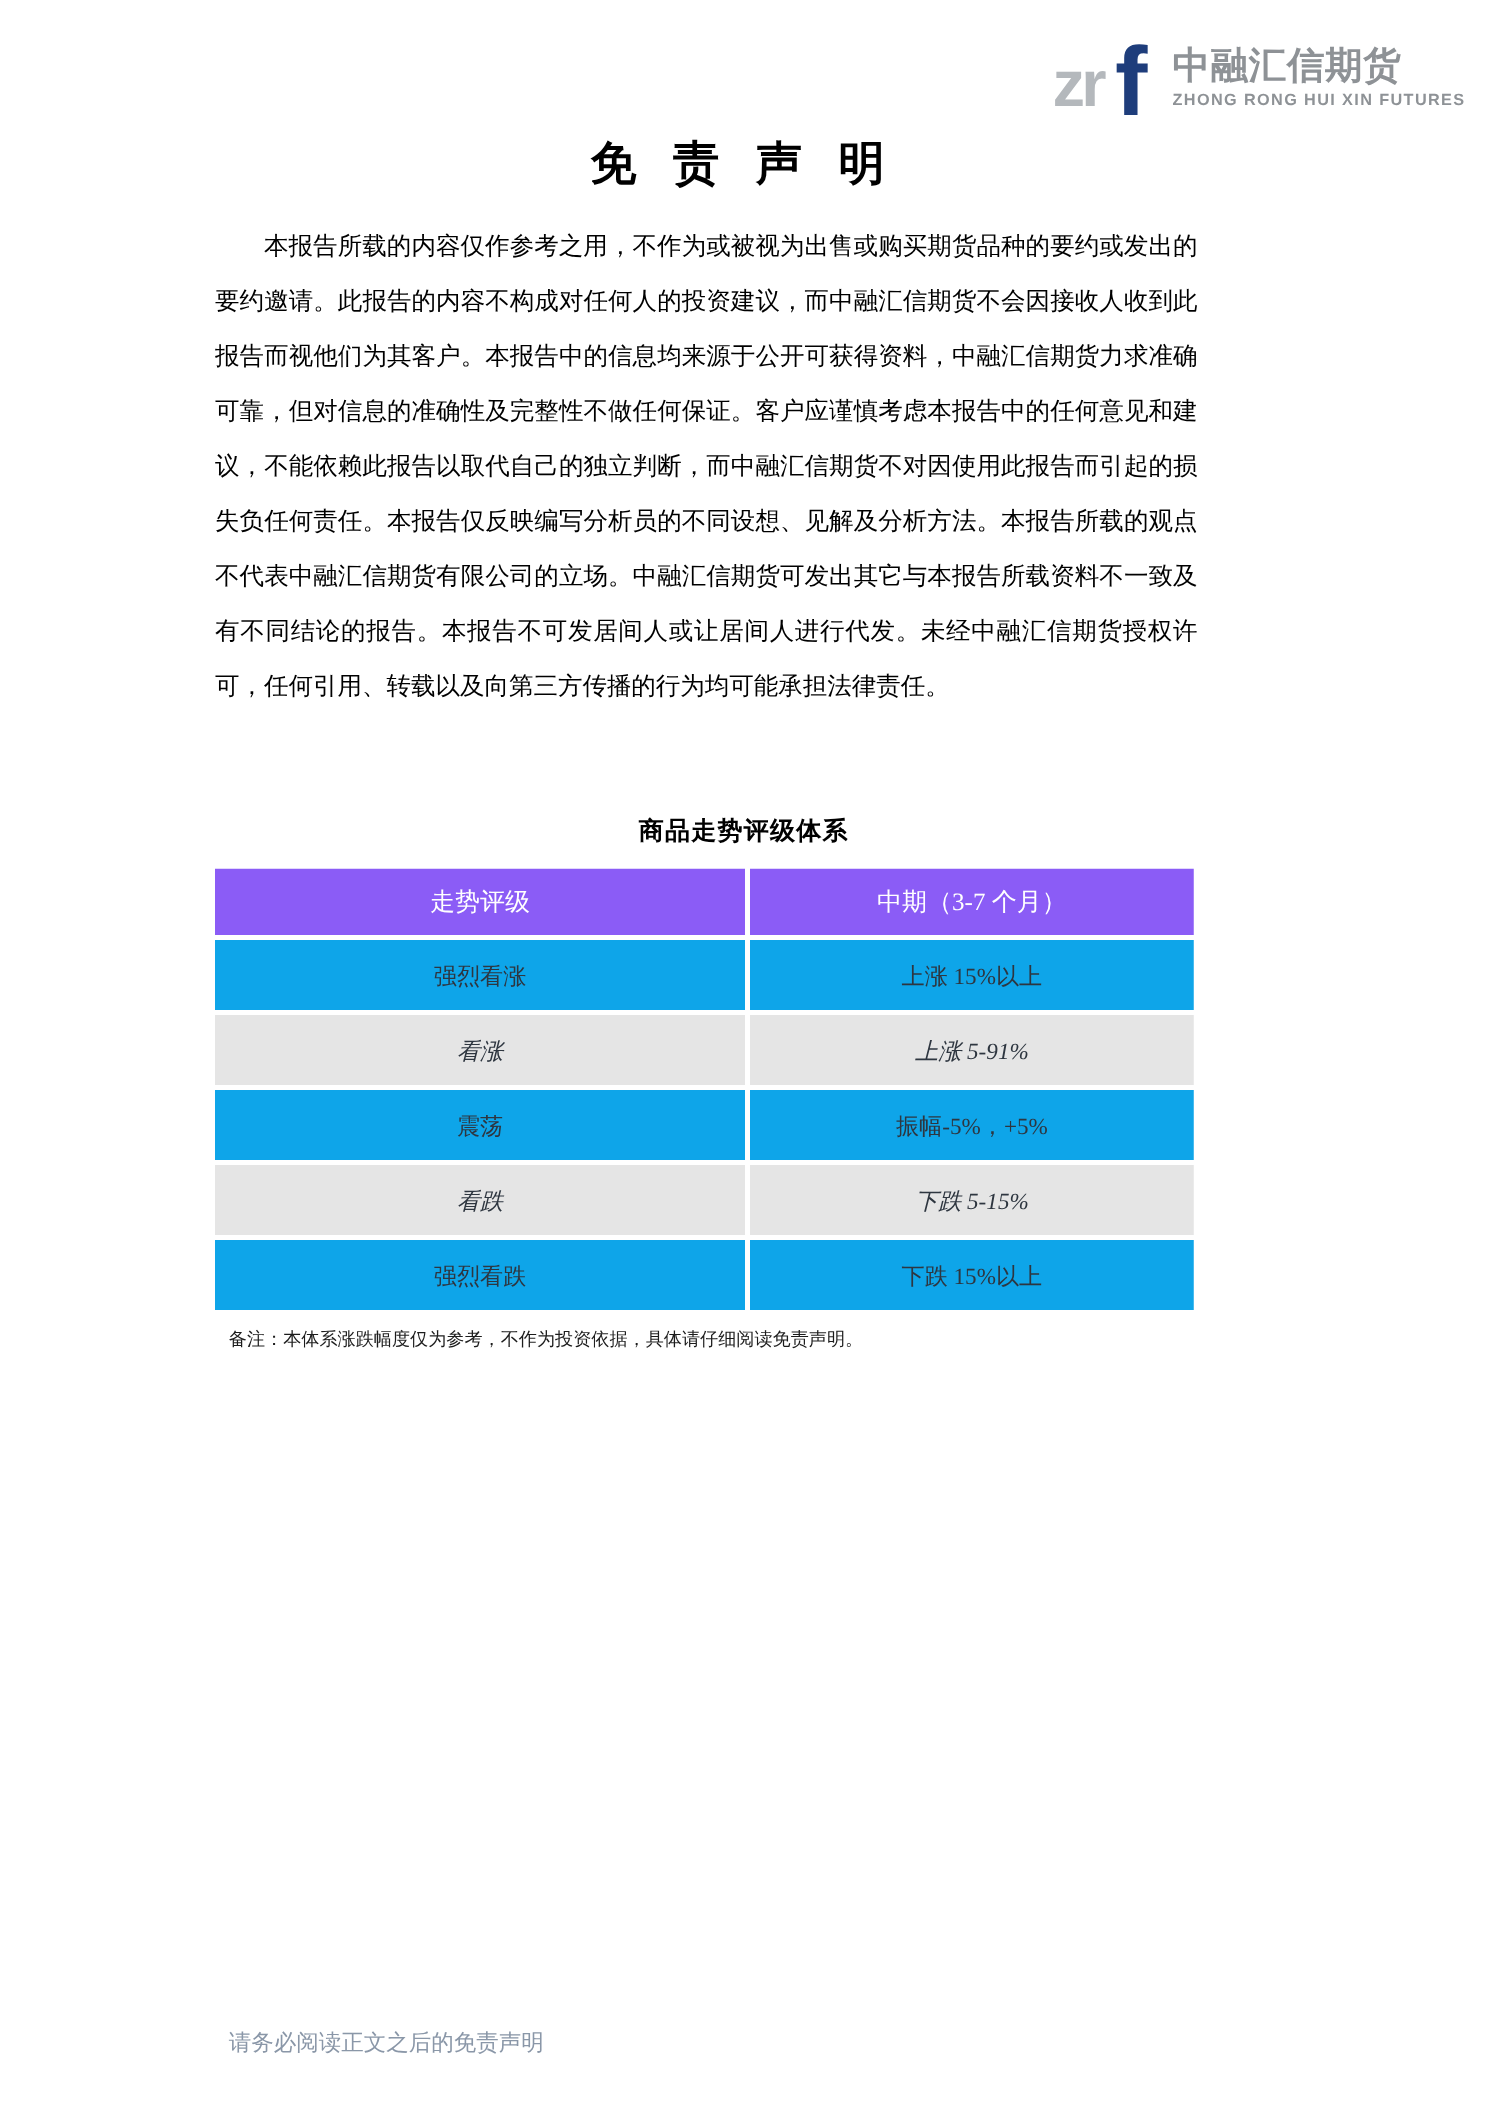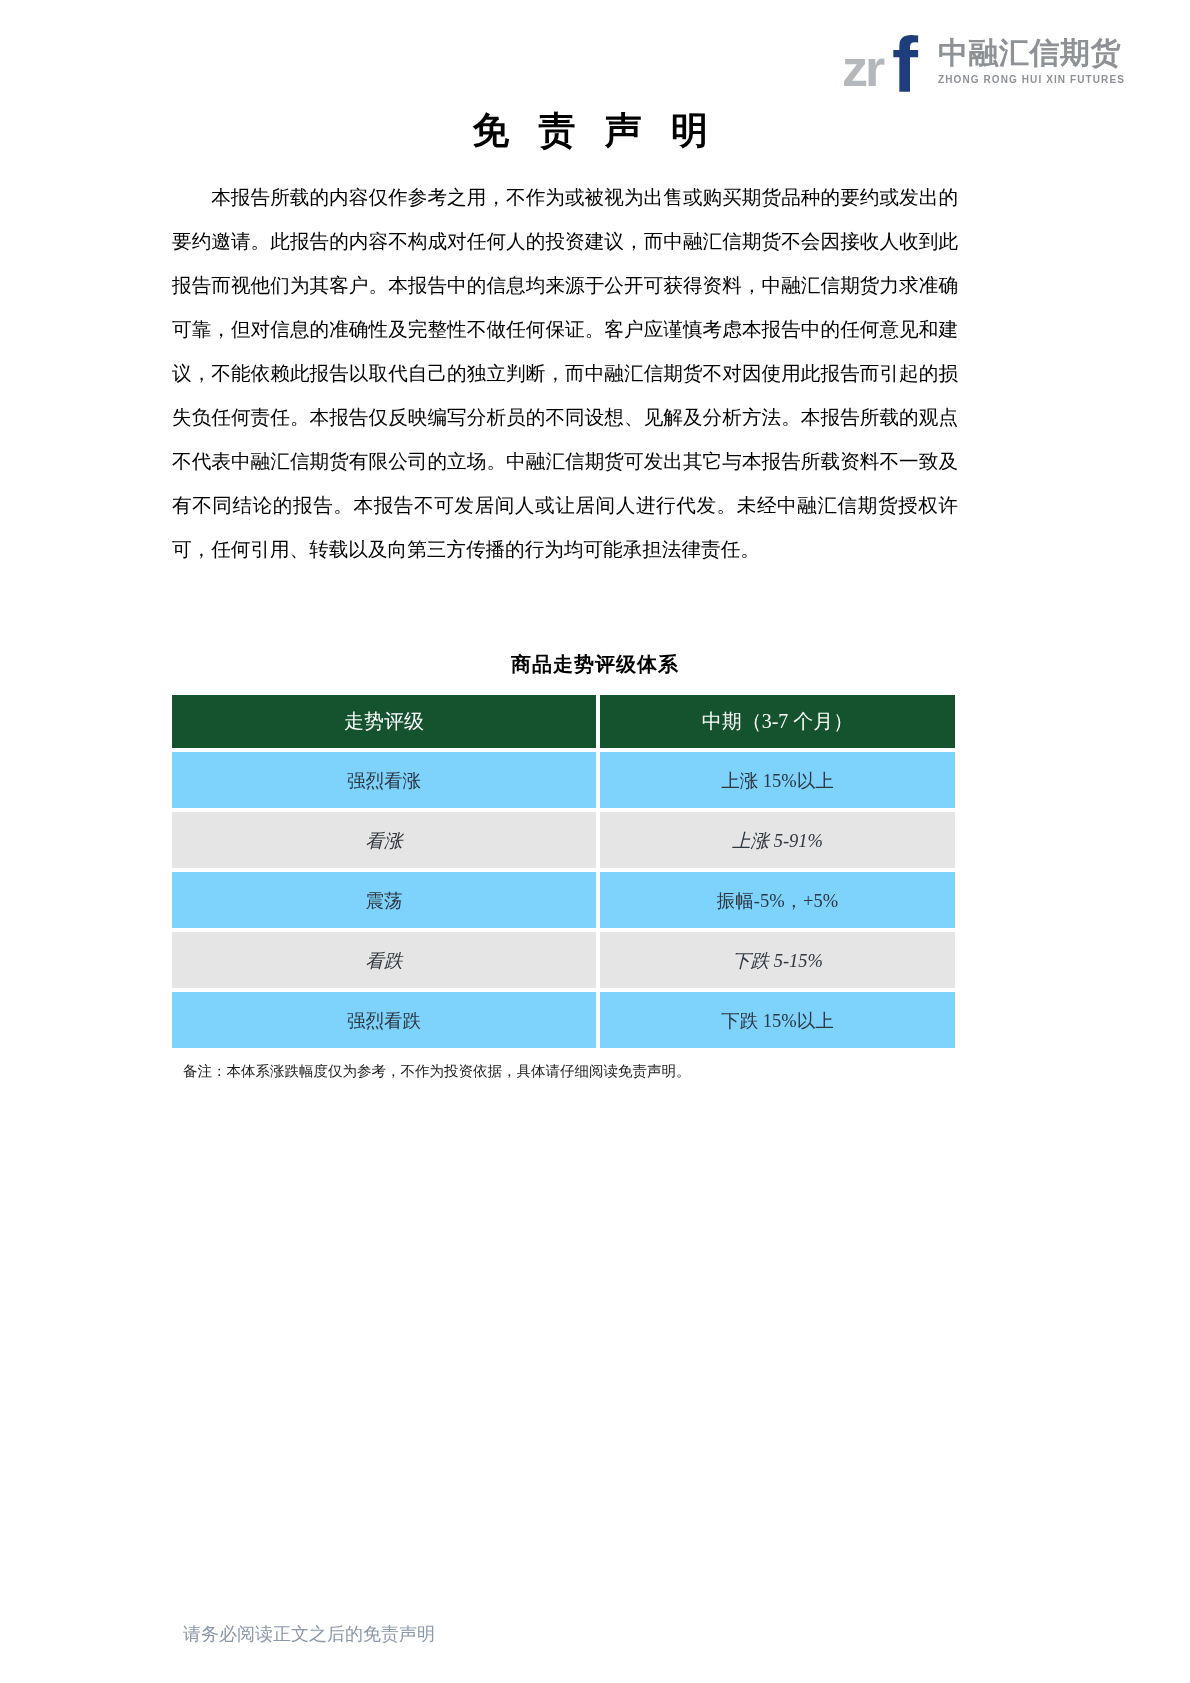--- a/index.html
+++ b/index.html
@@ -9,39 +9,39 @@
   }
   
   .logo{position:absolute;left:842px;top:28px;width:290px;height:62px;}
   .logo-zr{position:absolute;left:0;top:14px;font-size:52px;line-height:1;
     font-family:"Liberation Sans", sans-serif;font-weight:700;color:#b4b8bc;letter-spacing:-3px;}
   .logo-f{position:absolute;left:50px;top:-2px;font-size:78px;line-height:1;
     font-family:"Liberation Sans", sans-serif;font-weight:700;color:#1e3d7b;}
   .logo-text{position:absolute;left:96px;top:10px;}
   .logo-cn{font-size:30px;line-height:30px;font-weight:700;color:#8e9296;
     font-family:"Liberation Sans", sans-serif;letter-spacing:0.5px;white-space:nowrap;}
-  .logo-en{font-size:10px;line-height:11px;font-weight:700;color:#8e9296;
+  .logo-en{font-size:13px;line-height:11px;font-weight:700;color:#8e9296;
     font-family:"Liberation Sans", sans-serif;letter-spacing:1.1px;margin-top:6px;white-space:nowrap;}
   
   .page-title{position:absolute;top:106px;left:0;width:100%;text-align:center;
     font-size:37px;font-weight:700;color:#000;letter-spacing:10px;}
   .section-title{position:absolute;top:620px;left:0;width:100%;text-align:center;
     font-size:20px;font-weight:700;color:#000;
     font-family:"Liberation Sans", sans-serif;letter-spacing:1px;margin-top:31px;}
   
   .disclaimer{position:absolute;top:176px;left:172px;width:786px;
     font-size:19.6px;line-height:44px;color:#000;text-align:justify;
     text-indent:2em;}
   
   .rating-table{position:absolute;top:695px;left:172px;width:783px;
     display:grid;grid-template-columns:424px 355px;gap:4px;background:#ffffff;}
   .cell{display:flex;align-items:center;justify-content:center;
     font-size:18.5px;color:#2e3640;}
-  .cell.hdr{height:53px;background:#14532d;color:#ffffff;font-size:20px;}
-  .cell.rowa{height:56px;background:#7dd3fc;}
+  .cell.hdr{height:53px;background:#8b5cf6;color:#ffffff;font-size:20px;}
+  .cell.rowa{height:56px;background:#0ea5e9;}
   .cell.rowb{height:56px;background:#e5e5e5;font-style:italic;}
   
   .note{position:absolute;top:1062px;left:183px;font-size:14.5px;color:#1c1c1c;}
   .footer{position:absolute;top:1622px;left:183px;font-size:18px;color:#8a97a8;}
 </style>
 </head>
 <body>
 
 <div class="logo">
   <span class="logo-zr">zr</span>

